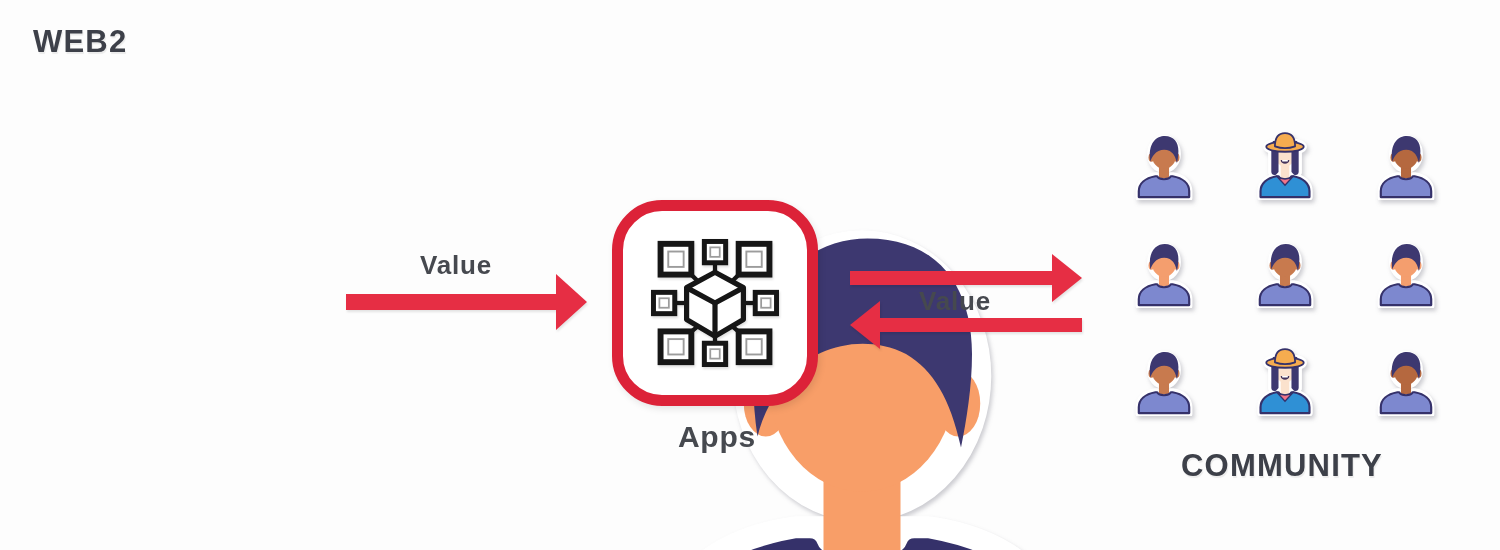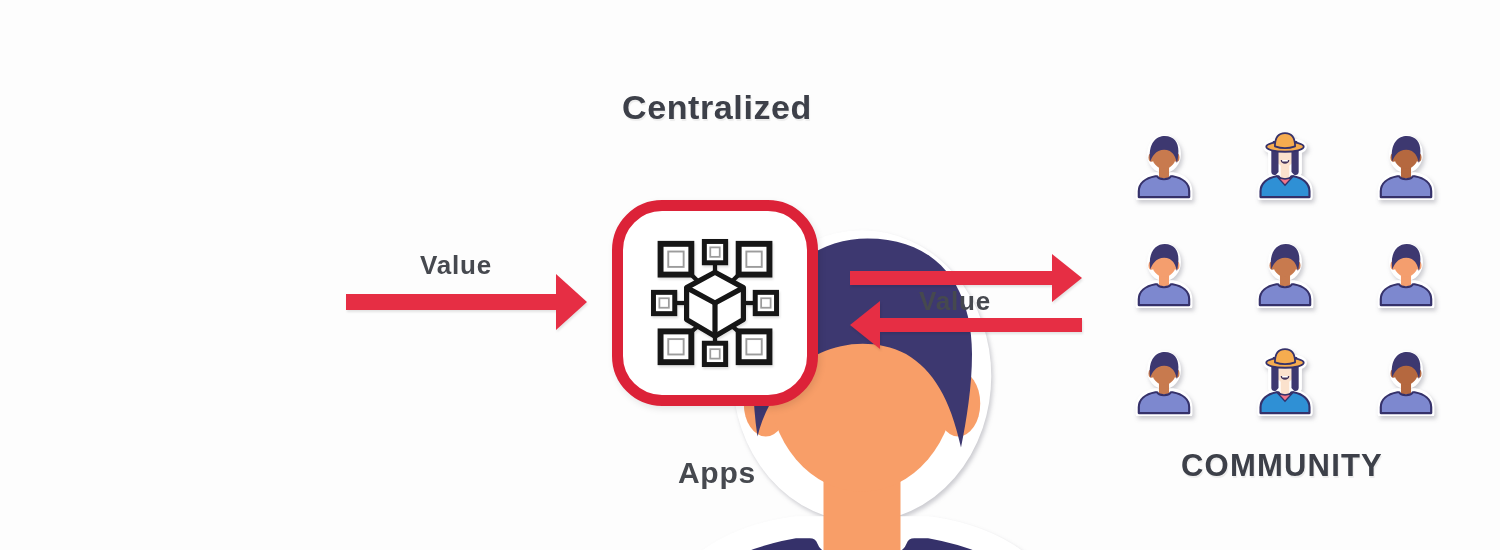--- a/index.html
+++ b/index.html
@@ -54,21 +54,21 @@
   .platform-box{
     left:612px;top:200px;width:206px;height:206px;
     box-sizing:border-box;
     border:11px solid var(--box-red,#dc2238);
     border-radius:50px;
     background:#fff;
     display:flex;align-items:center;justify-content:center;
     box-shadow:2px 3px 7px rgba(0,0,0,0.10);
   }
   .network-icon{width:142px;height:142px;filter:drop-shadow(1px 2px 1px rgba(0,0,0,0.12));}
-  .apps-label{left:566px;top:420px;width:302px;font-size:30px;margin-top:36px;}
+  .apps-label{left:566px;top:420px;width:302px;font-size:30px;}
 
   
   .community-grid{
     left:1128px;top:126px;
     display:grid;
     grid-template-columns:repeat(3,72px);
     grid-auto-rows:76px;
     column-gap:49px;
     row-gap:32px;
   }
@@ -115,32 +115,32 @@
       <path d="M69,24 L69,60 Q69,66.5 62.5,65 L59,61 L59,24 Z" fill="var(--hair)"></path>
       <path d="M37,34 Q42,26.5 50,26.5 Q58,26.5 63,34 L63,27 L37,27 Z" fill="var(--hair)"></path>
       <ellipse cx="50" cy="26" rx="26" ry="7" fill="var(--hat)" stroke="var(--outline)" stroke-width="2.5"></ellipse>
       <path d="M36,25.5 C36,12 42,7 50,7 C58,7 64,12 64,25.5 Q50,30.5 36,25.5 Z" fill="var(--hat)" stroke="var(--outline)" stroke-width="2.5" stroke-linejoin="round"></path>
     </symbol>
   </defs>
 </svg>
 
 <div class="stage">
 
+  <div class="abs web2 bold-label">WEB2</div>
 
   <svg class="abs creator-avatar avatar" viewBox="0 0 100 100" style="--skin:var(--skin-creator)">
     <use href="#bust-man"></use>
   </svg>
 
   <div class="abs value1 muted-label center">Value</div>
   <svg class="abs arrow a1" viewBox="0 0 242 58">
     <polygon points="0,21 210,21 210,1 241,29 210,57 210,37 0,37"></polygon>
   </svg>
 
   <div class="abs platform-title bold-label center">
-    <div>Centralized</div>
   </div>
 
   <div class="abs platform-box">
     <svg class="network-icon" viewBox="0 0 120 120">
       <g stroke="var(--icon-ink)" fill="none">
         <g stroke-width="3.6">
           <line x1="60" y1="26" x2="60" y2="36"></line>
           <line x1="60" y1="88" x2="60" y2="94"></line>
           <line x1="26" y1="60" x2="36" y2="60"></line>
           <line x1="84" y1="60" x2="94" y2="60"></line>

